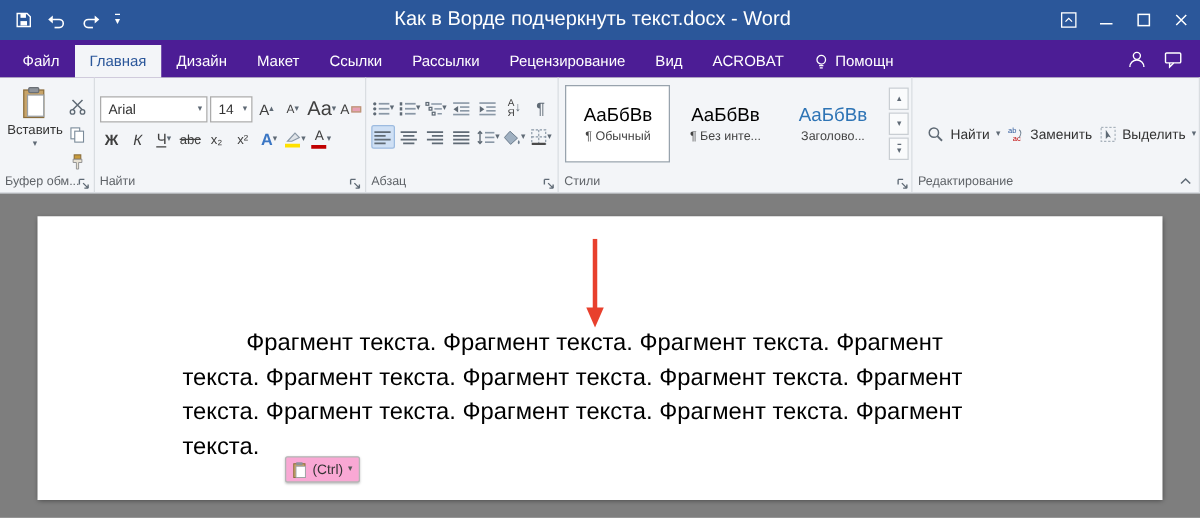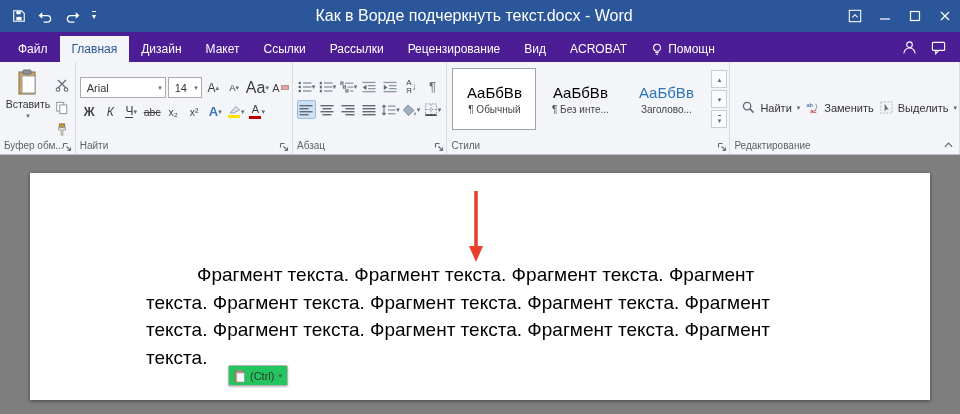--- a/index.html
+++ b/index.html
@@ -82,21 +82,21 @@
   .g-edit .group-content{display:flex;flex-direction:row;padding:12px 0 0 8px;gap:6px;}
   .edit-row{display:flex;align-items:center;gap:5px;font-size:11px;color:#333;cursor:default;}
   .collapse-btn{position:absolute;right:4px;bottom:3px;width:14px;height:12px;display:flex;align-items:center;justify-content:center;}
 
   
   .docarea{flex:1;position:relative;background:#7e7e7e;}
   .page{position:absolute;left:30px;top:18px;width:900px;height:227px;background:#fff;box-shadow:0 1px 4px rgba(0,0,0,.45);}
   .annot-arrow{position:absolute;left:438px;top:18px;}
   .para{position:absolute;left:116px;top:88px;font-size:19px;line-height:27.5px;color:#000;white-space:nowrap;}
   .para .line.first{margin-left:51px;}
-  .paste-opts{position:absolute;left:198px;top:192px;height:21px;display:flex;align-items:center;gap:4px;background:#22c55e;border:1px solid #b4b4b4;border-radius:2px;padding:0 5px;font-size:11px;color:#333;box-shadow:0 1px 2px rgba(0,0,0,.25);cursor:default;}
+  .paste-opts{position:absolute;left:198px;top:192px;height:21px;display:flex;align-items:center;gap:4px;background:#f9a8d4;border:1px solid #b4b4b4;border-radius:2px;padding:0 5px;font-size:11px;color:#333;box-shadow:0 1px 2px rgba(0,0,0,.25);cursor:default;}
   .paste-opts .dd{color:#555;}
   svg{display:block;}
 </style>
 </head>
 <body>
 
 <div class="app">
 
   <div class="titlebar">
     <div class="qat">

